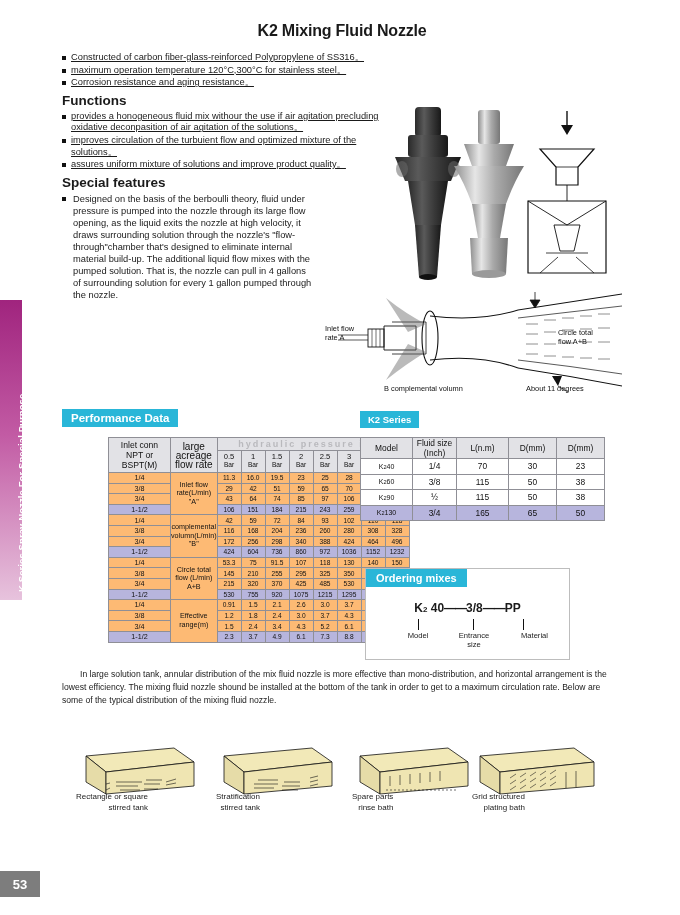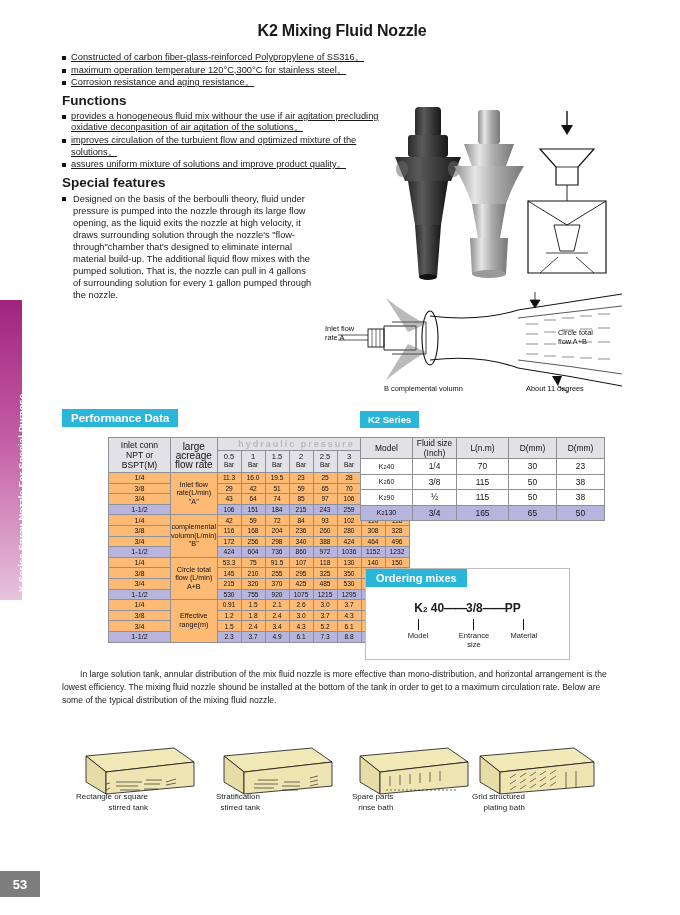--- a/index.html
+++ b/index.html
@@ -516,21 +516,21 @@
     <span>40</span><span class="dash">——</span><span>3/8</span><span class="dash">——</span><span>PP</span>
   </div>
   <span class="tick" style="left:52px;"></span>
   <span class="tick" style="left:107px;"></span>
   <span class="tick" style="left:157px;"></span>
   <div class="olab" style="left:28px;width:48px;">Model</div>
   <div class="olab" style="left:80px;width:56px;">
     <span>Entrance</span><br>
     <span>size</span>
   </div>
-  <div class="olab" style="left:134px;width:48px;">Material</div>
+  <div class="olab" style="left:134px;width:48px;text-align:right;">Material</div>
 </div>
 
 <div class="btm-p"><span class="ind"></span><span>In large solution tank, annular distribution of the mix fluid nozzle is more effective than mono-distribution, and horizontal arrangement is the lowest efficiency. The mixing fluid nozzle shound be installed at the bottom of the tank in order to get to a maximum circulation rate. Below are some of the typical distribution of the mixing fluid nozzle.</span></div>
 
 <div class="tanks">
 
   <div class="tank" style="left:0;">
     <svg width="130" height="56" viewBox="0 0 130 56" stroke="#111" fill="none" stroke-width=".8">
       <path d="M16 14 L104 6 L124 20 L36 30 Z" fill="#f2e9b8"></path>
       <path d="M16 14 L16 40 L36 52 L36 30 Z" fill="#e6dca8"></path>

